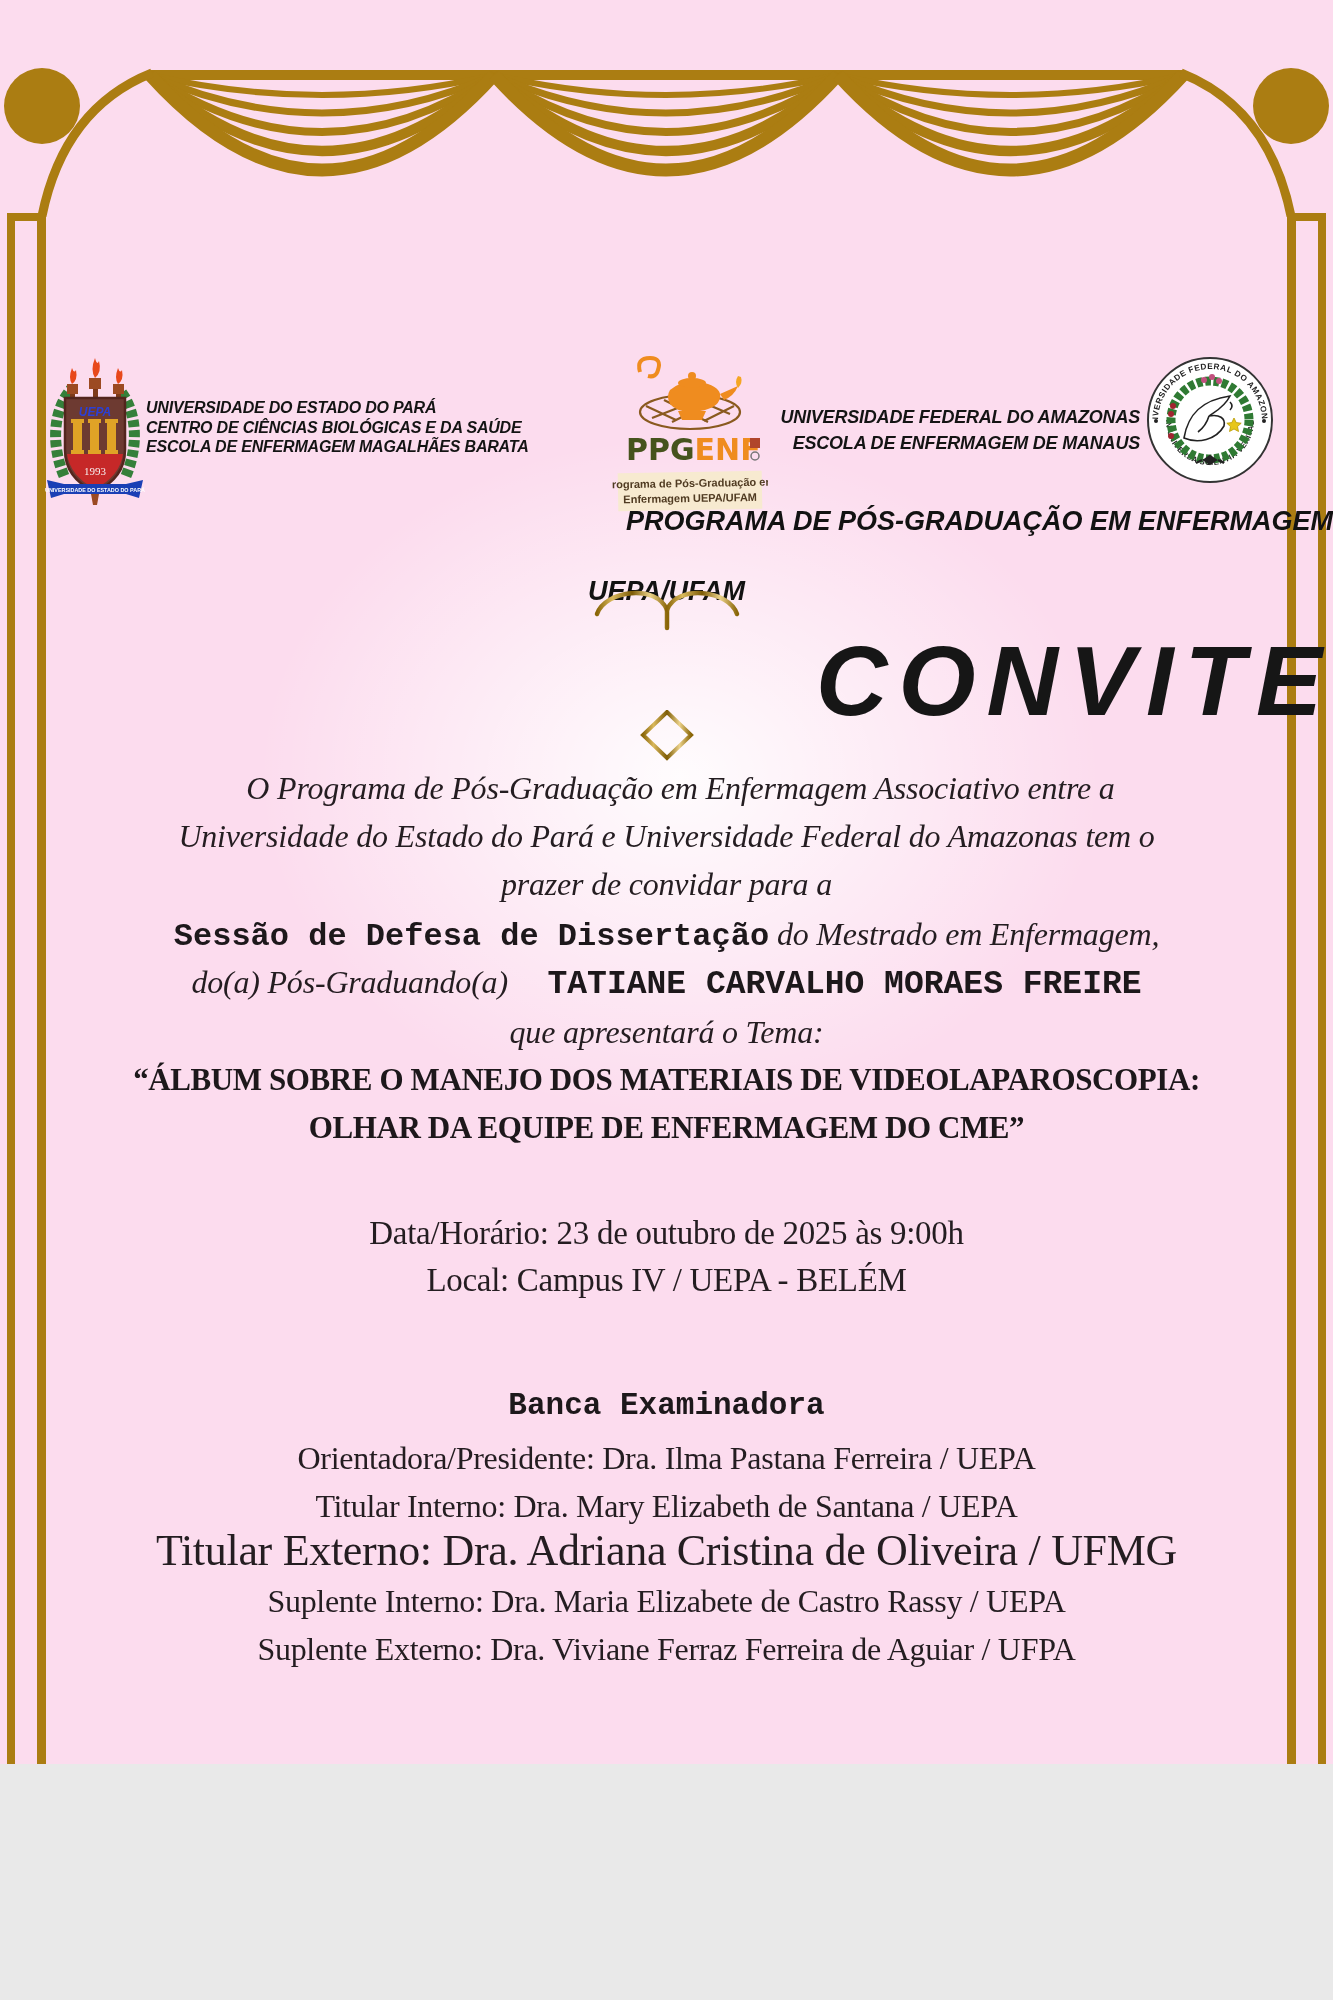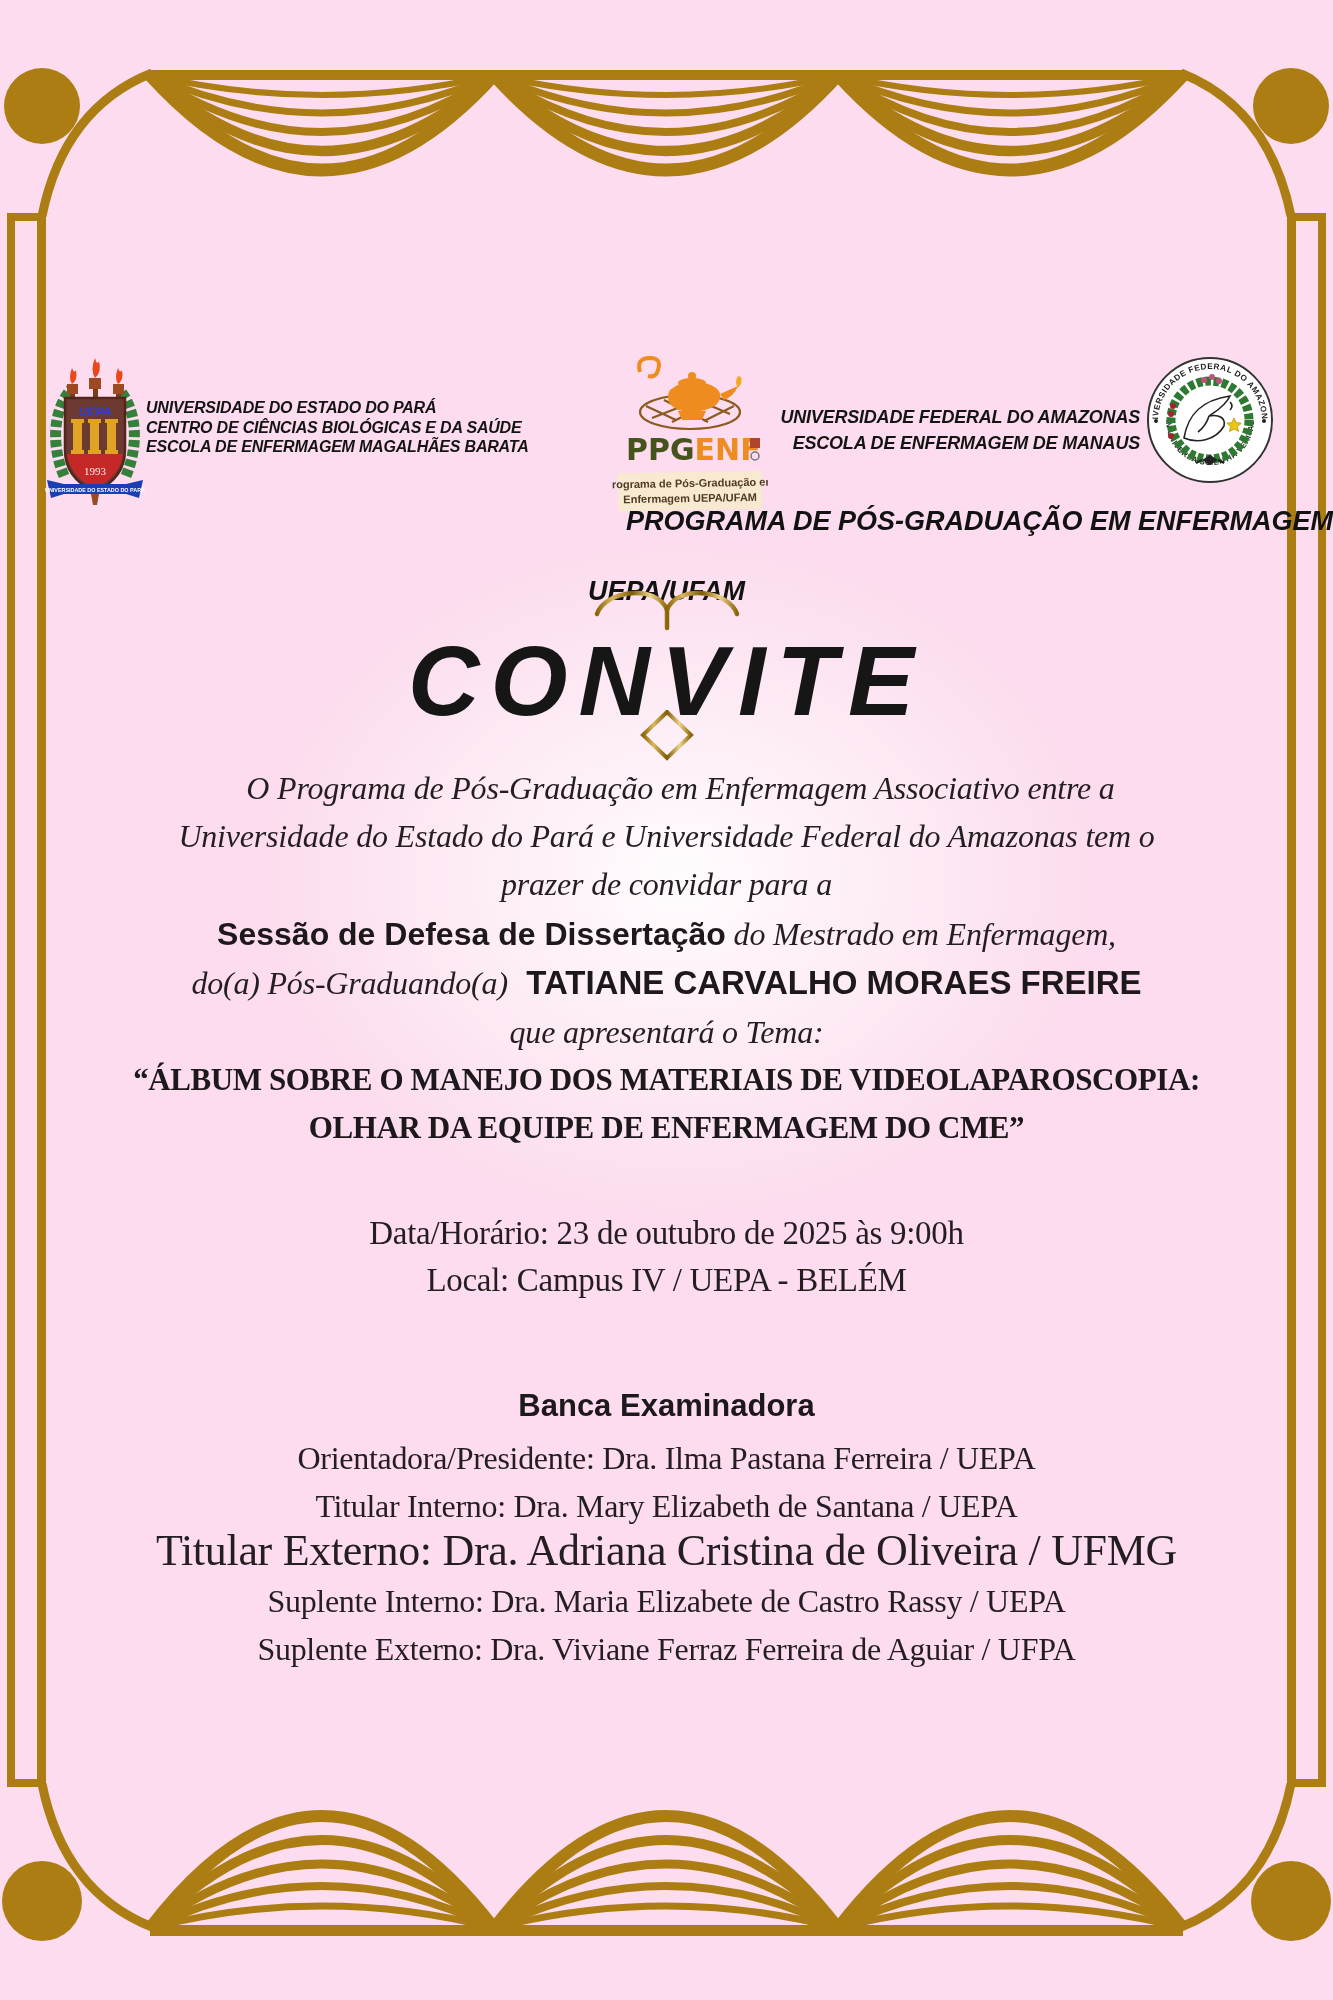--- a/index.html
+++ b/index.html
@@ -1,17 +1,17 @@
 <!DOCTYPE html>
 <html><head>
 <meta charset="utf-8">
 <style>
   html,body{margin:0;padding:0;background:#e9e9e9;}
   .page{
-    position:relative;width:1333px;height:2000px;overflow:hidden;
+    position:relative;width:1333px;height:1764px;overflow:hidden;
     background:
       radial-gradient(ellipse 620px 500px at 51% 44%, rgba(255,255,255,.92), rgba(255,255,255,0) 68%),
       #fcdcee;
     font-family:"Liberation Sans",sans-serif;
   }
   .decor{position:absolute;inset:0;z-index:0;}
   .content{position:absolute;inset:0;z-index:1;}
   .abs{position:absolute;}
   .center-line{position:absolute;left:0;width:100%;text-align:center;white-space:nowrap;}
 
@@ -22,21 +22,21 @@
     font-size:18px;line-height:26px;color:#141414;letter-spacing:-0.2px;}
 
   .program-line{font-weight:bold;font-style:italic;font-size:27px;color:#121212;}
   .convite{font-weight:bold;font-style:italic;font-size:99px;letter-spacing:11px;
     color:#161616;font-family:"Liberation Sans",sans-serif;}
 
   .serif-it{font-family:"Liberation Serif","DejaVu Serif",serif;font-style:italic;
     font-size:32px;color:#241d21;letter-spacing:-0.2px;}
   .serif-rm{font-family:"Liberation Serif","DejaVu Serif",serif;
     font-size:33px;color:#241d21;letter-spacing:-0.3px;}
-  .serif-bold{font-family:Liberation Sans, sans-serif;font-weight:bold;color:#1d181b;}
+  .serif-bold{font-family:Liberation Mono, monospace;font-weight:bold;color:#1d181b;}
   .theme-line{font-family:"Liberation Serif","DejaVu Serif",serif;font-weight:bold;
     font-size:31px;color:#1d181b;letter-spacing:-0.4px;}
 </style>
 </head>
 <body>
 
 <div class="page">
 
   <svg class="decor" viewBox="0 0 1333 2000" width="1333" height="2000" aria-hidden="true">
     <g fill="none" stroke="#ab7d12">
@@ -243,21 +243,21 @@
         </linearGradient>
       </defs>
       <g stroke="url(#goldgrad)" fill="none">
         <path d="M0,26 L302,26" stroke-width="3.5"></path>
         <path d="M442,26 L744,26" stroke-width="3.5"></path>
         <path d="M302,26 C310,2 362,-4 372,22 L372,40" stroke-width="4.5" stroke-linecap="round"></path>
         <path d="M442,26 C434,2 382,-4 372,22" stroke-width="4.5" stroke-linecap="round"></path>
       </g>
     </svg>
 
-    <div class="center-line convite" style="top:624px;">CONVITE</div>
+    <div class="center-line convite" style="top:624px;text-align:right;">CONVITE</div>
 
     <svg class="abs" style="left:295px;top:710px;" width="744" height="56" viewBox="0 0 744 56">
       <g stroke="url(#goldgrad)" fill="none">
         <path d="M30,25 L344,25" stroke-width="3.5"></path>
         <path d="M400,25 L714,25" stroke-width="3.5"></path>
         <path d="M372,2 L396,25 L372,48 L348,25 Z" stroke-width="4"></path>
       </g>
     </svg>
 
     <div class="center-line serif-it" style="top:770px;padding-left:14px;">O Programa de Pós-Graduação em Enfermagem Associativo entre a</div>

